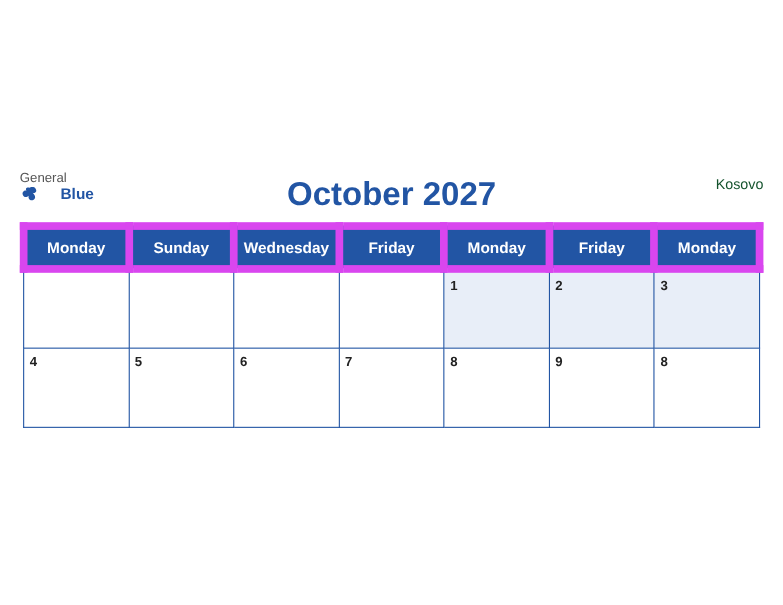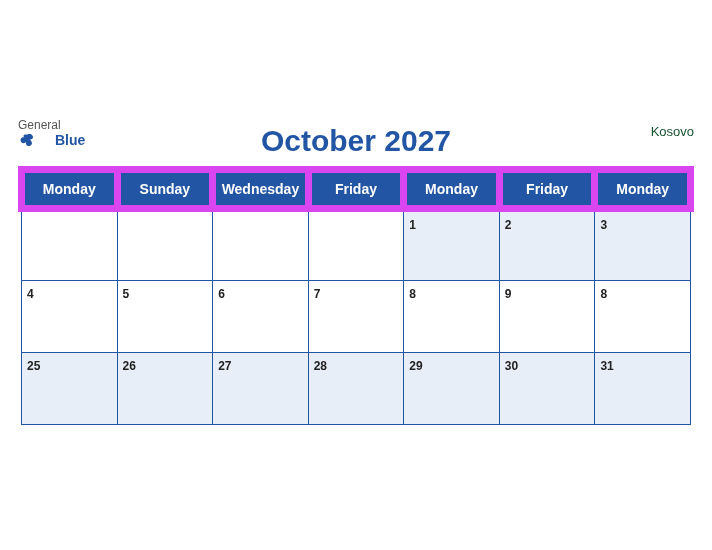--- a/index.html
+++ b/index.html
@@ -149,24 +149,15 @@
         </tr>
         <tr>
           <td><span class="day-number">4</span></td>
           <td><span class="day-number">5</span></td>
           <td><span class="day-number">6</span></td>
           <td><span class="day-number">7</span></td>
           <td><span class="day-number">8</span></td>
           <td><span class="day-number">9</span></td>
           <td><span class="day-number">8</span></td>
         </tr>
-        <tr>
-          <td><span class="day-number">25</span></td>
-          <td><span class="day-number">26</span></td>
-          <td><span class="day-number">27</span></td>
-          <td><span class="day-number">28</span></td>
-          <td><span class="day-number">29</span></td>
-          <td><span class="day-number">30</span></td>
-          <td><span class="day-number">31</span></td>
-        </tr>
       </tbody>
   </table>
 </div>
 
 </body></html>

